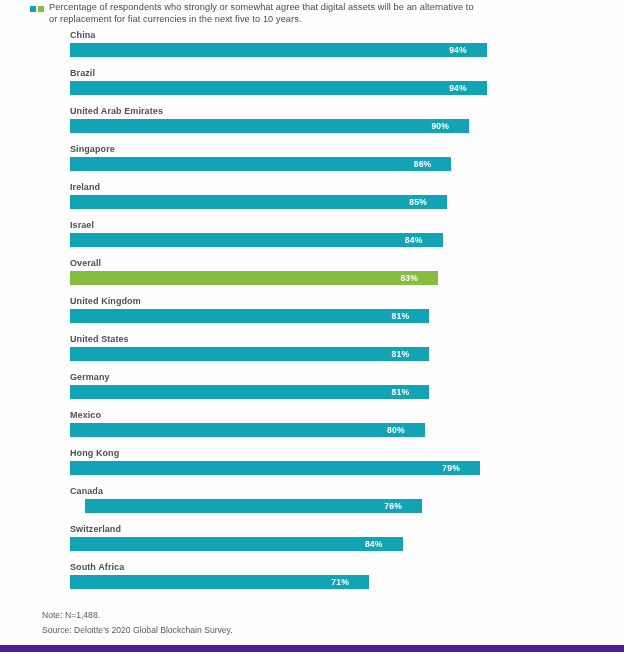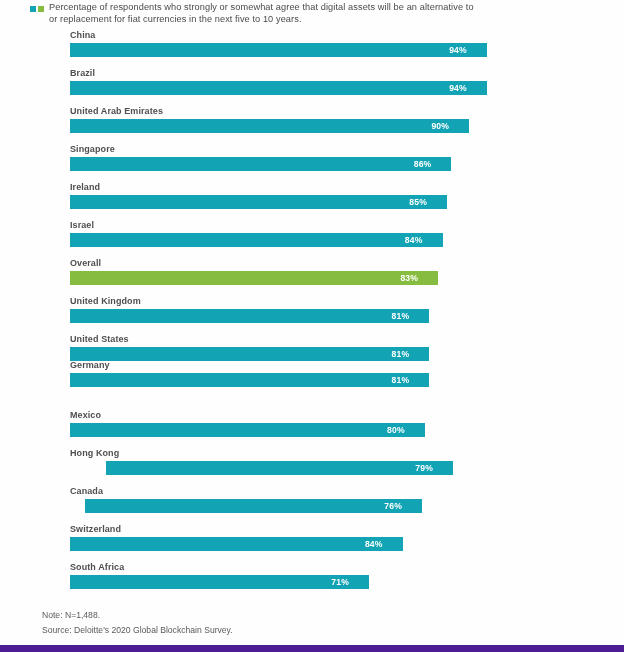--- a/index.html
+++ b/index.html
@@ -197,39 +197,39 @@
         </div>
       </div>
       <div class="row" style="top: 304px;">
         <div class="row-label">United States</div>
         <div class="bar-track" style="width: 359.235px;">
           <div class="bar bar-teal" style="background: rgb(18, 163, 180); width: 100%;">
             <span class="bar-value">81%</span>
           </div>
         </div>
       </div>
-      <div class="row" style="top: 330px;">
+      <div class="row" style="top: 342px;">
         <div class="row-label">Germany</div>
         <div class="bar-track" style="width: 359.235px;">
           <div class="bar bar-teal" style="background: rgb(18, 163, 180); width: 100%;">
             <span class="bar-value">81%</span>
           </div>
         </div>
       </div>
       <div class="row" style="top: 380px;">
         <div class="row-label">Mexico</div>
         <div class="bar-track" style="width: 354.8px;">
           <div class="bar bar-teal" style="background: rgb(18, 163, 180); width: 100%;">
             <span class="bar-value">80%</span>
           </div>
         </div>
       </div>
       <div class="row" style="top: 418px;">
         <div class="row-label">Hong Kong</div>
-        <div class="bar-track" style="width: 347px; margin-left: 36px;">
+        <div class="bar-track" style="width: 410px;">
           <div class="bar bar-teal" style="background: rgb(18, 163, 180); width: 100%;">
             <span class="bar-value">79%</span>
           </div>
         </div>
       </div>
       <div class="row" style="top: 456px;">
         <div class="row-label">Canada</div>
         <div class="bar-track" style="width: 337.06px;">
           <div class="bar bar-teal" style="background: rgb(18, 163, 180); width: 100%; margin-left: 15px;">
             <span class="bar-value">76%</span>

